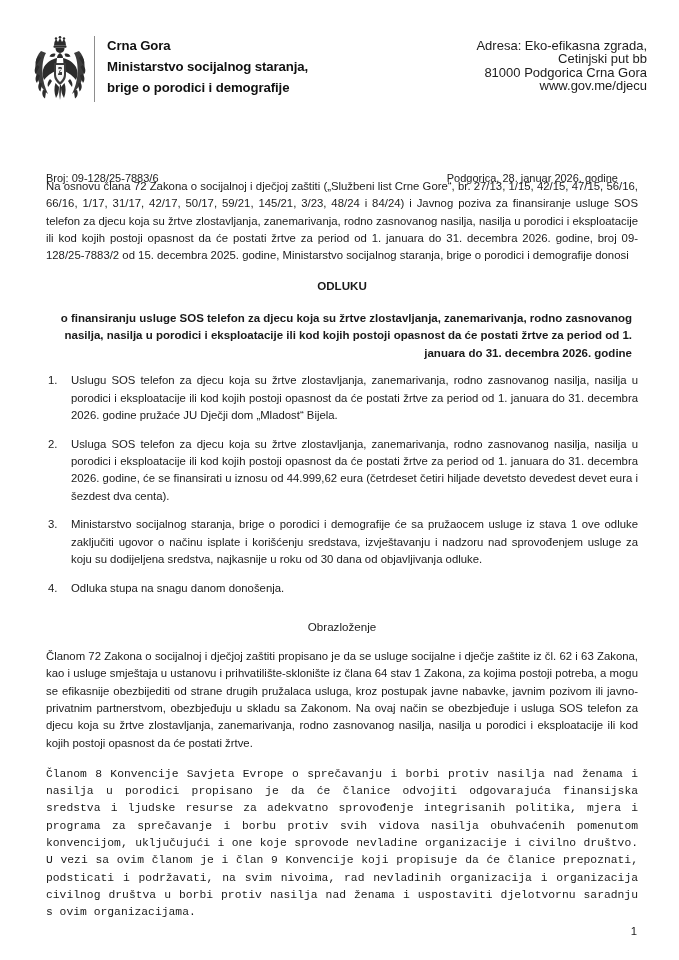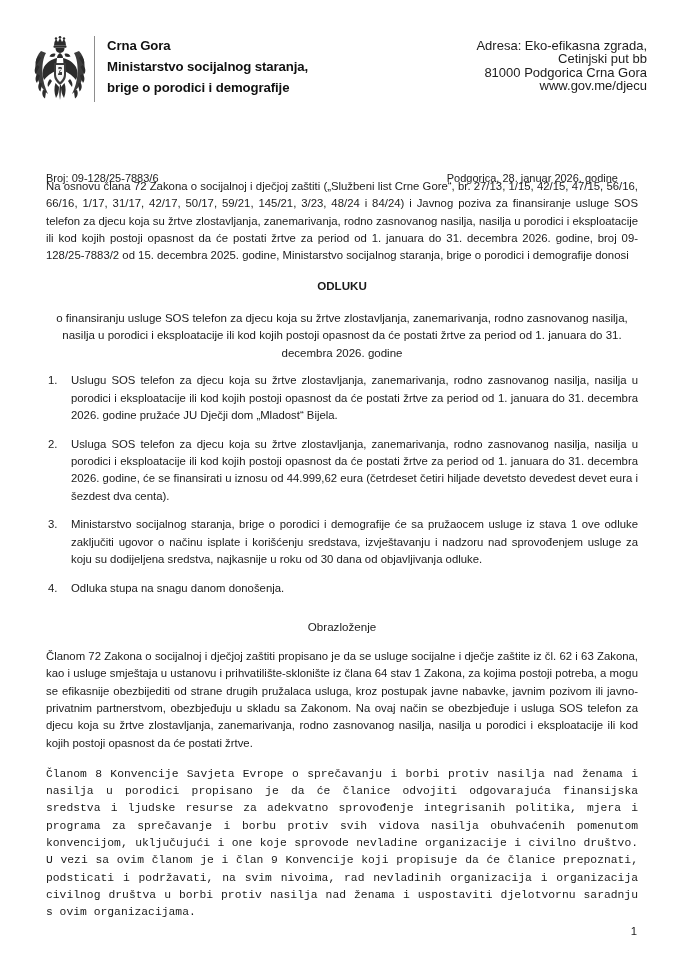--- a/index.html
+++ b/index.html
@@ -119,23 +119,24 @@
     text-align: center;
   }
   .title-main {
     font-size: 11.6px;
     font-weight: bold;
     line-height: 17.6px;
     margin-bottom: 15px;
   }
   .title-sub {
     font-size: 11.5px;
-    font-weight: normal;
+    font-weight: bold;
     line-height: 17.4px;
     margin: 0 6px;
+    text-align: right;
   }
 
   ol.items {
     list-style: none;
     margin: 8px 0 0 0;
     padding: 0;
   }
   ol.items > li {
     position: relative;
     padding-left: 25px;

